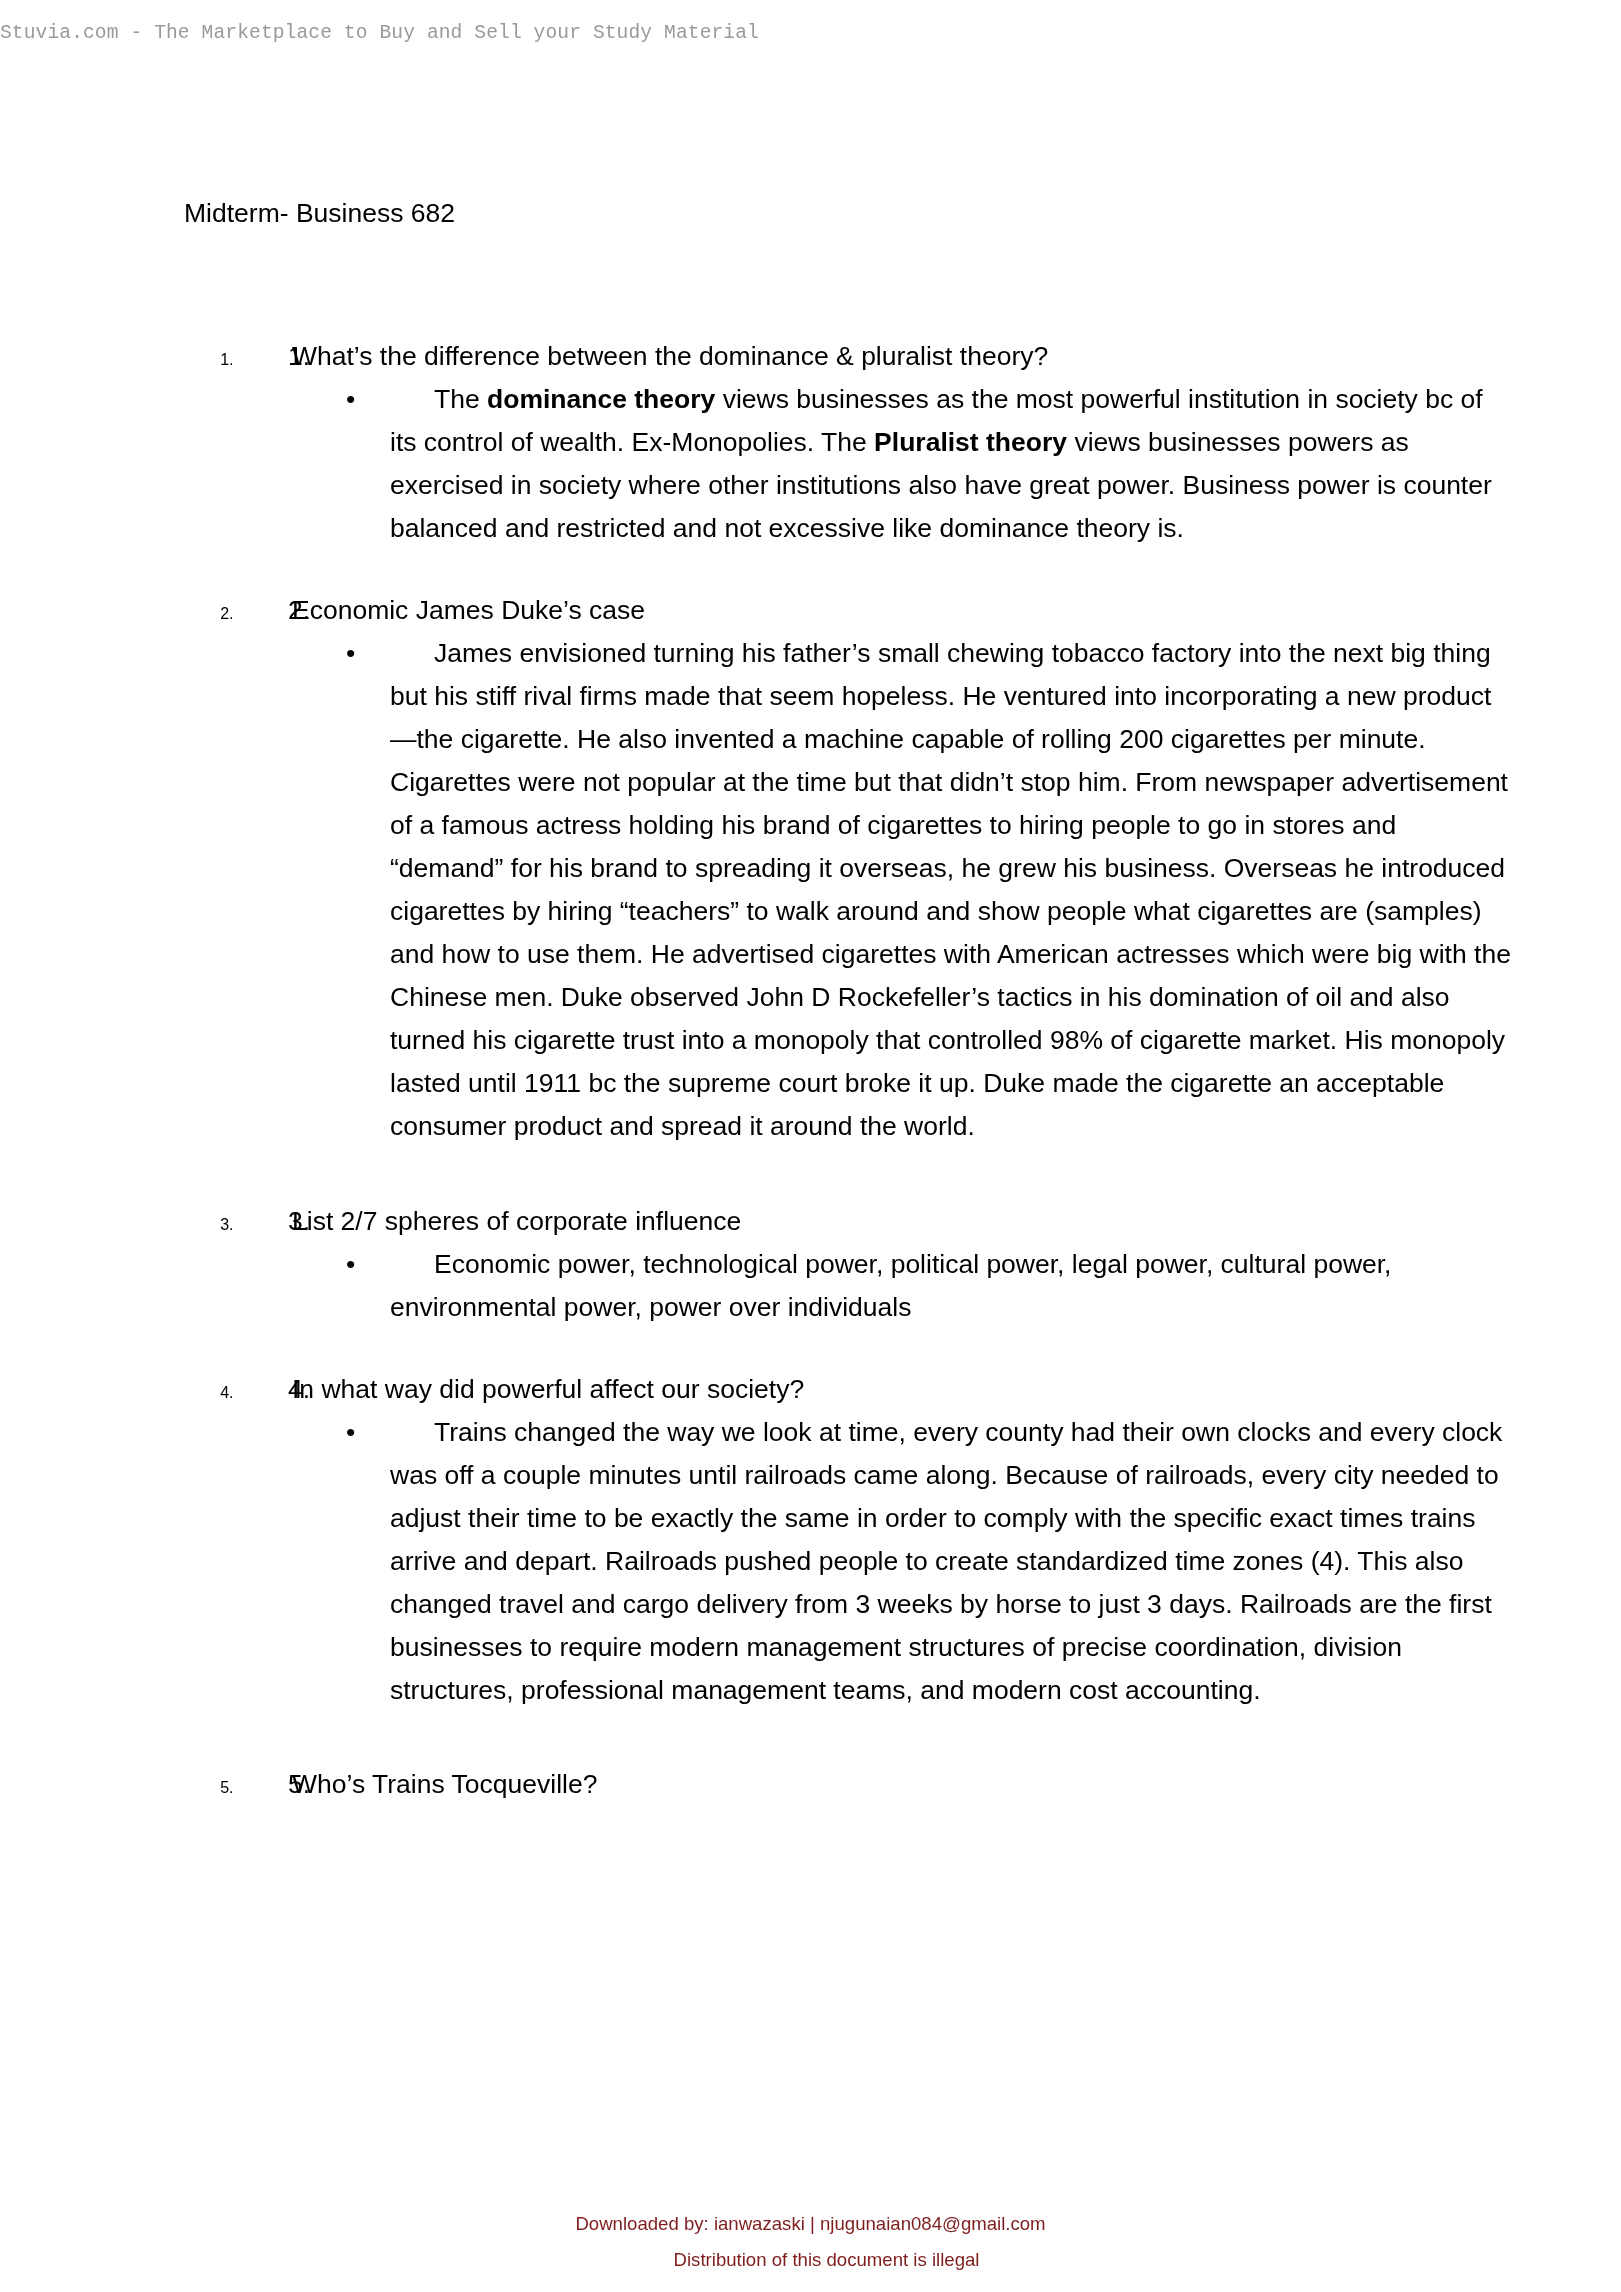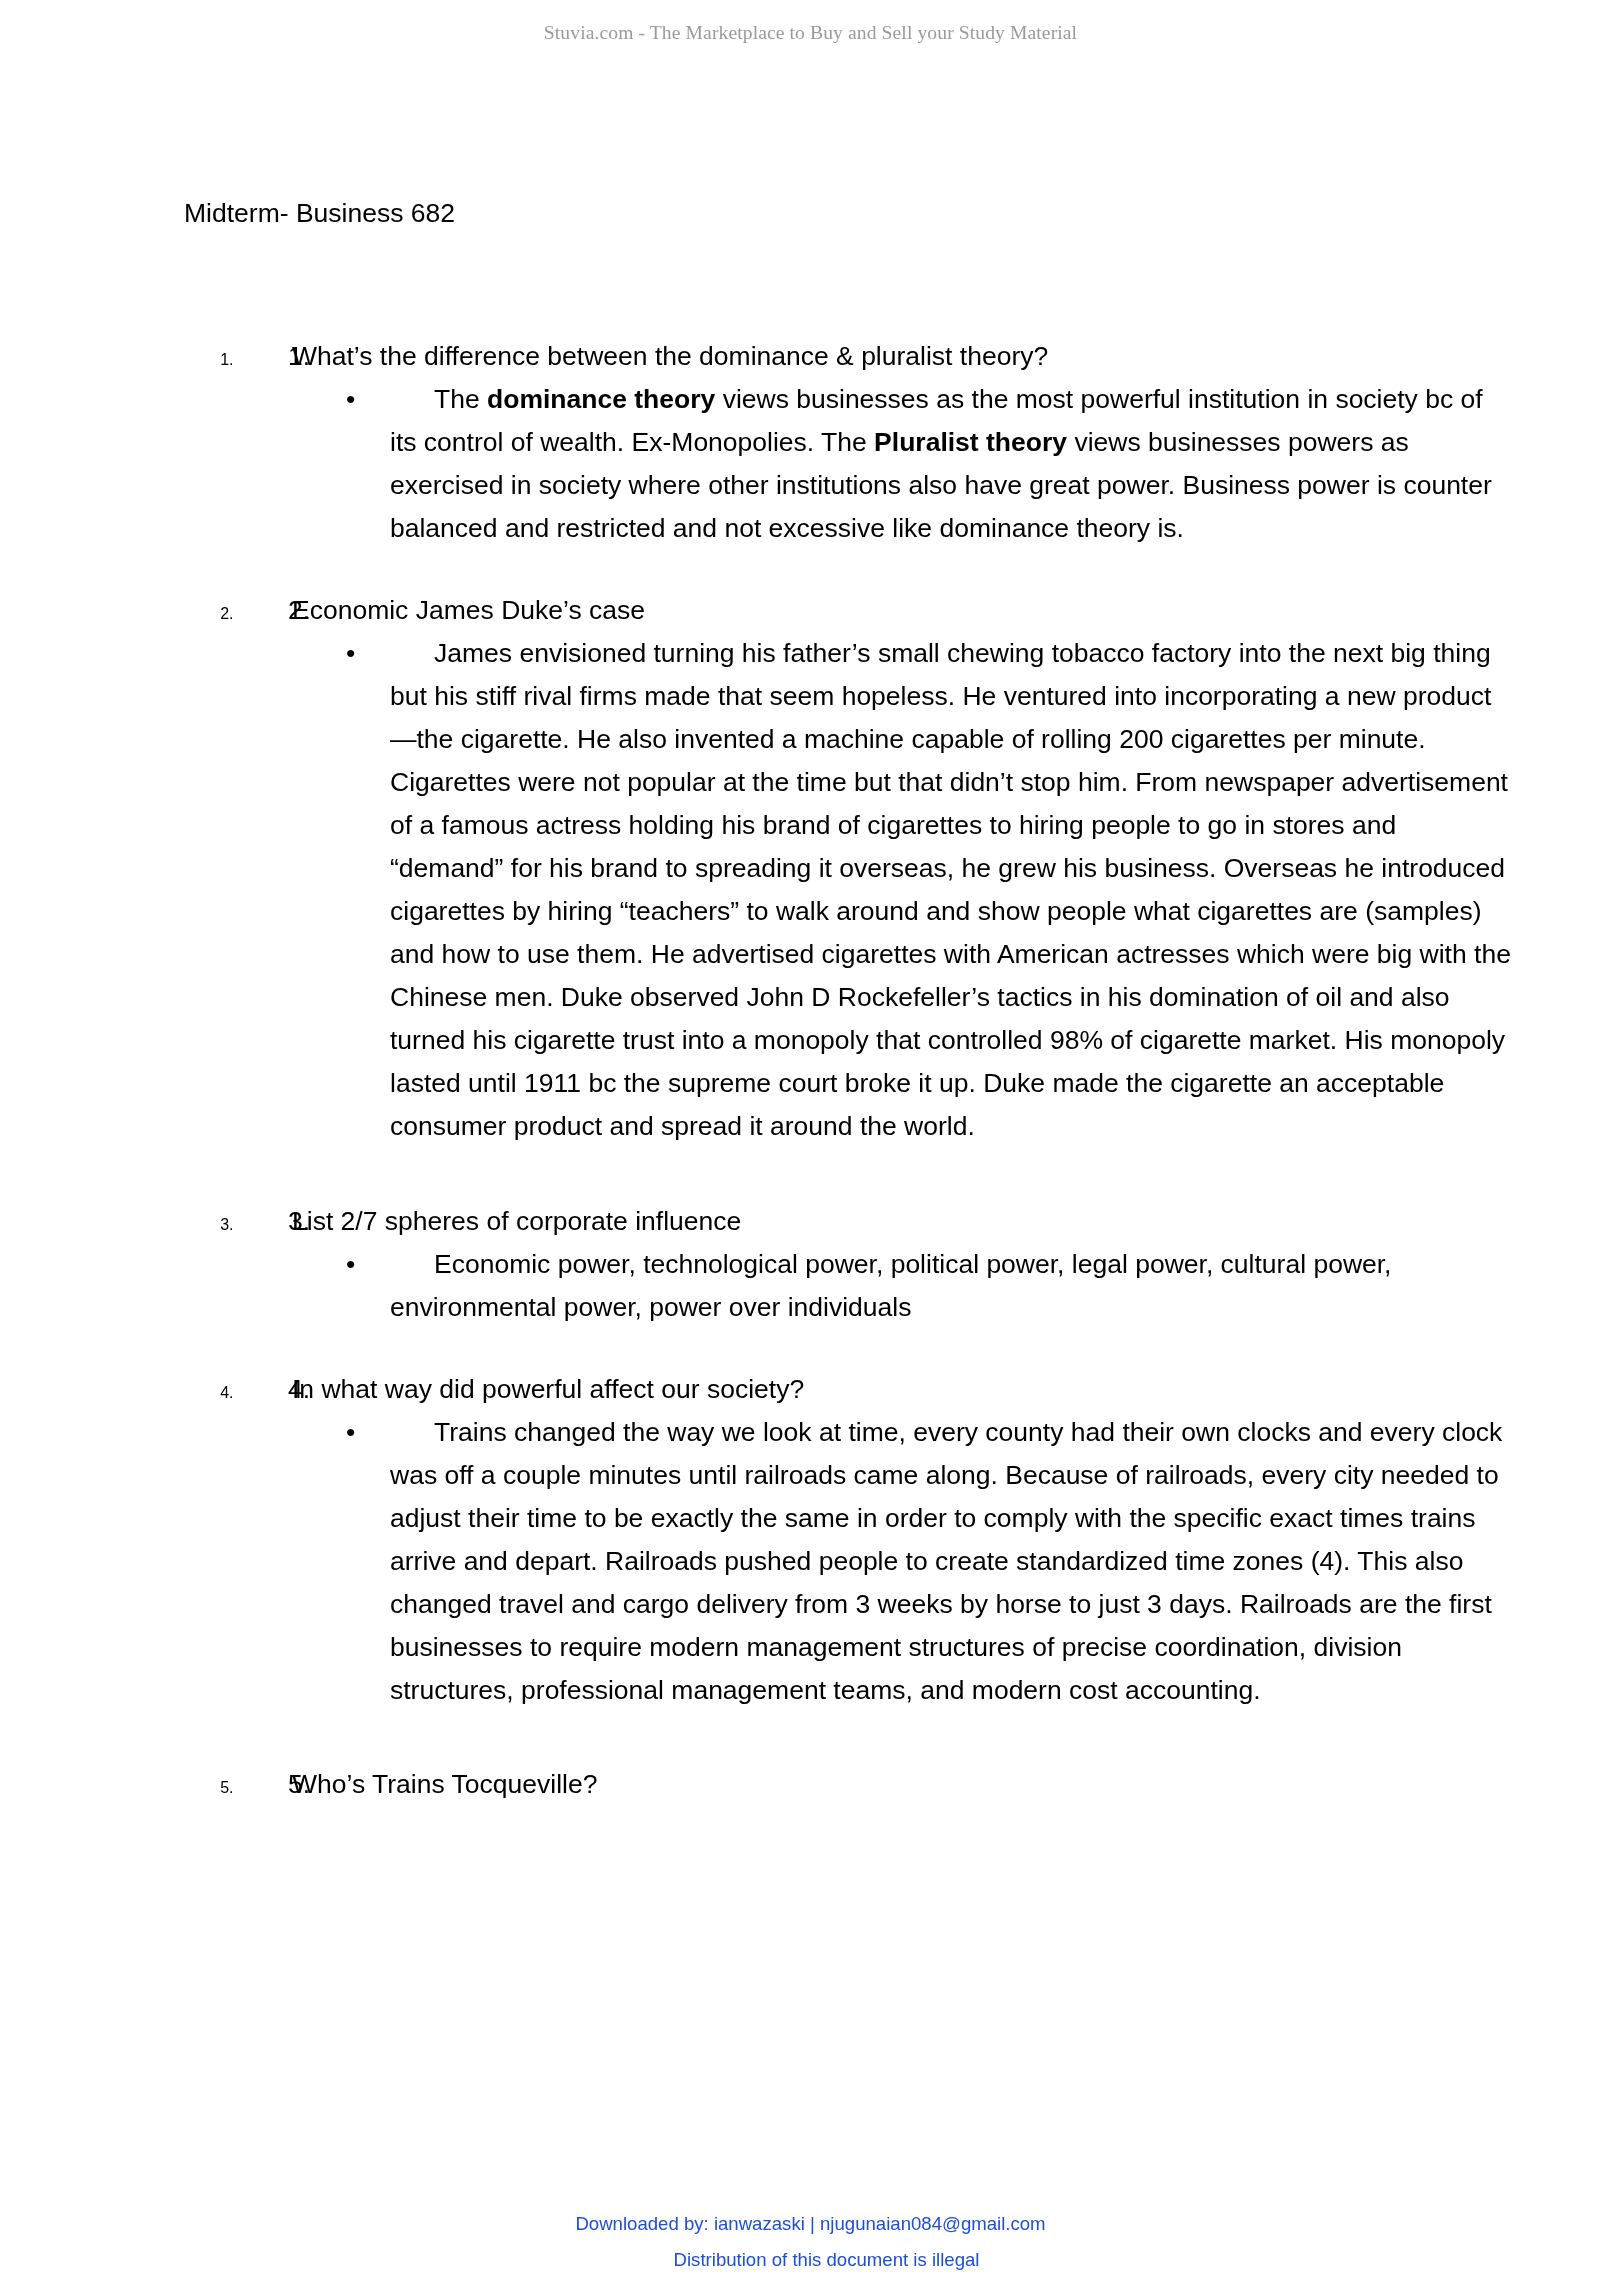--- a/index.html
+++ b/index.html
@@ -15,22 +15,21 @@
     color: #000000;
     overflow: hidden;
   }
 
   
   .wm-header {
     position: absolute;
     top: 21.6px;
     left: 0;
     width: 100%;
-    text-align: center;
-    font-family: Liberation Serif, serif;
+    font-family: Liberation Mono, monospace;
     font-size: 19.6px;
     color: #9a9a9a;
     letter-spacing: 0.1px;
     white-space: nowrap;
   }
 
   
   .page {
     position: absolute;
     top: 0;
@@ -112,21 +111,21 @@
   
   .gap-sm { height: 16.7px; }
   .gap-md { height: 29px; }
 
   
   .wm-footer {
     position: absolute;
     left: 0;
     width: 100%;
     text-align: center;
-    color: #1d4ed8;
+    color: #7f1d1d;
     font-family: "Liberation Sans", sans-serif;
   }
   .wm-footer-1 {
     top: 2213px;
     font-size: 18.6px;
   }
   .wm-footer-2 {
     top: 2249px;
     font-size: 18.6px;
     margin-left: 16px;

